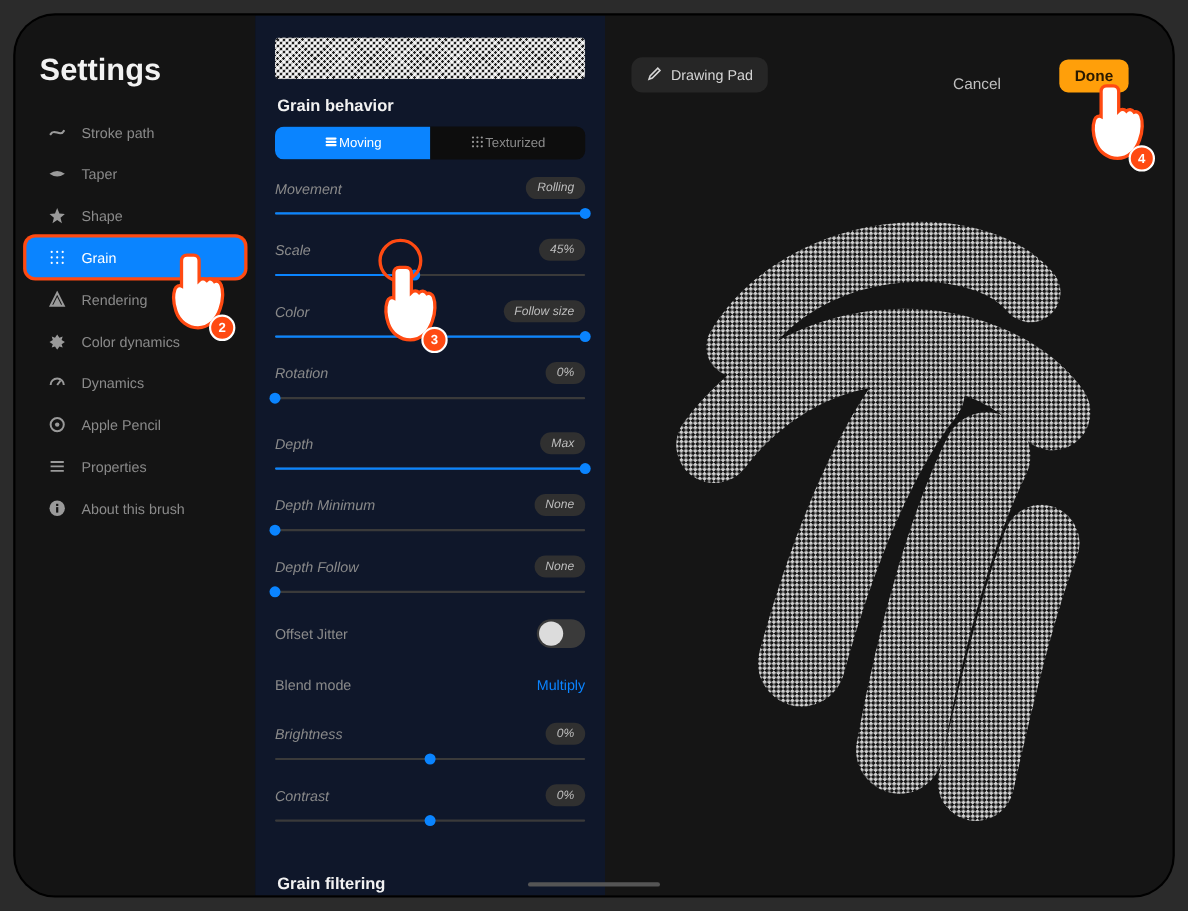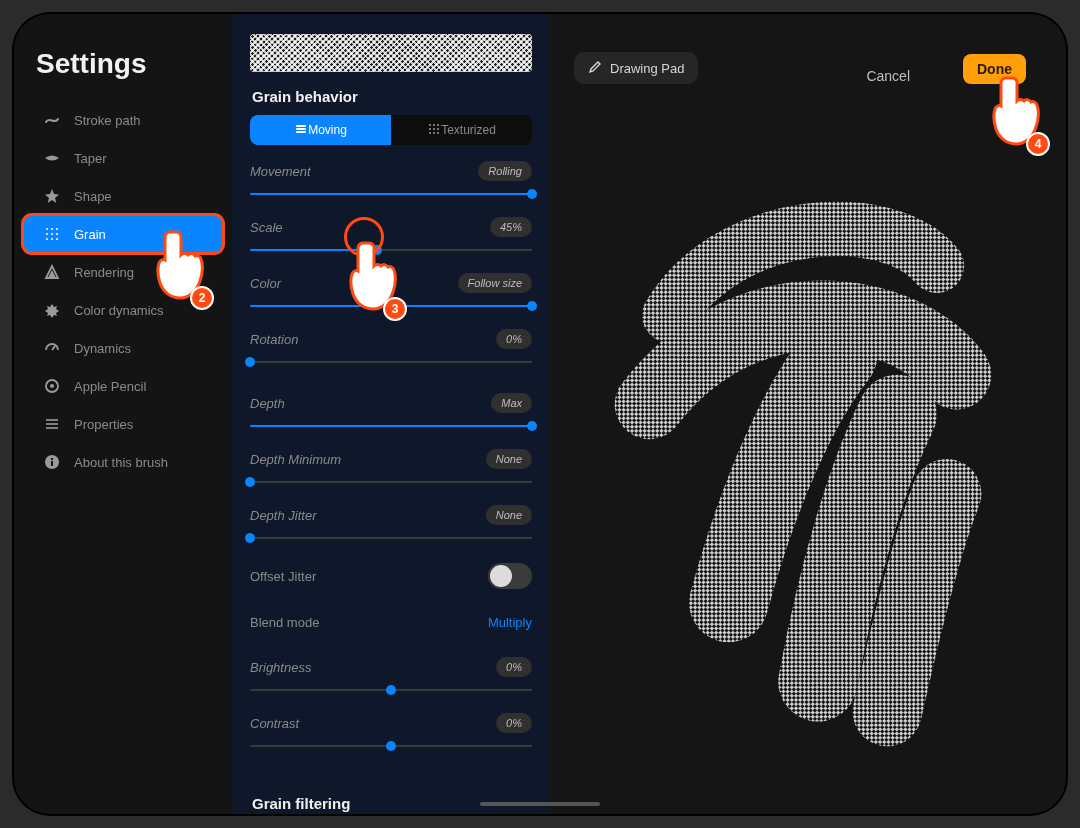--- a/index.html
+++ b/index.html
@@ -263,21 +263,21 @@
       <span>Depth Minimum</span>
       <span class="pill">None</span>
     </div>
     <div class="slider-track">
       <div class="track-bg"></div>
         <div class="track-fill" style="width:0%"></div>
         <div class="knob" style="left:0%"></div>
     </div>
 
     <div class="row">
-      <span>Depth Jitter</span>
+      <span>Depth Follow</span>
       <span class="pill">None</span>
     </div>
     <div class="slider-track">
       <div class="track-bg"></div>
         <div class="track-fill" style="width:0%"></div>
         <div class="knob" style="left:0%"></div>
     </div>
 
     <div class="toggle-row">
       <span>Offset Jitter</span>

